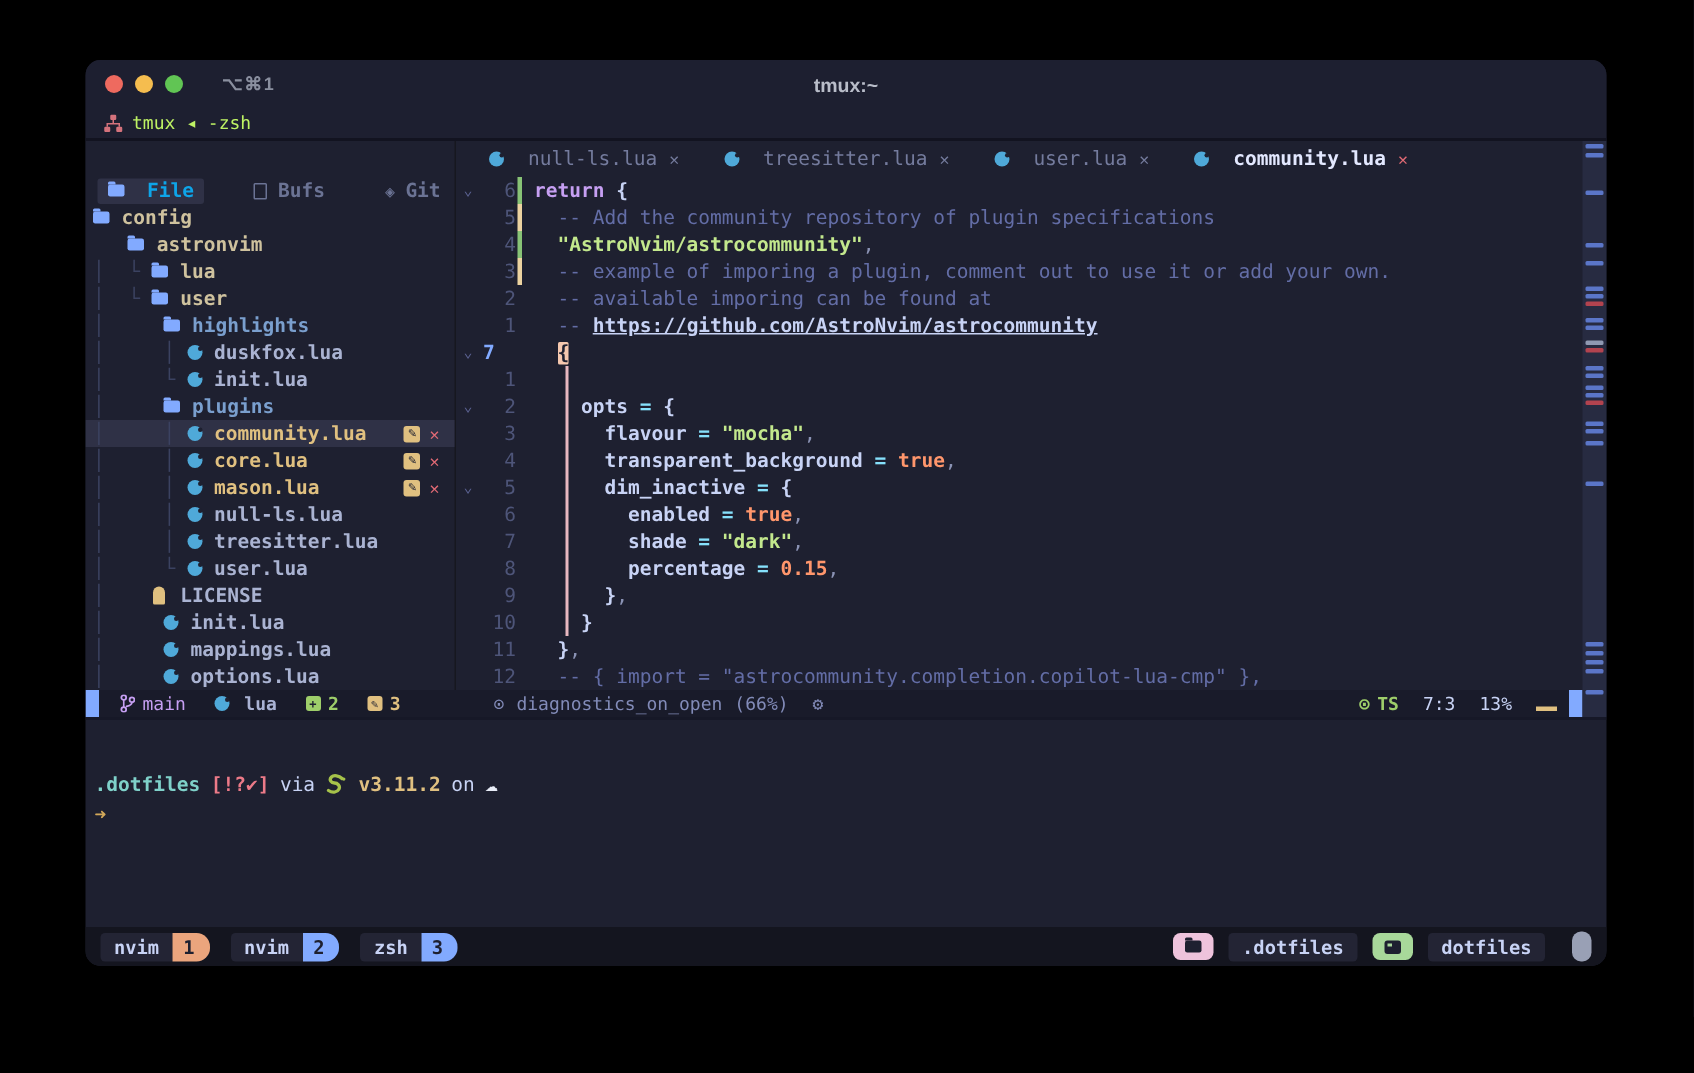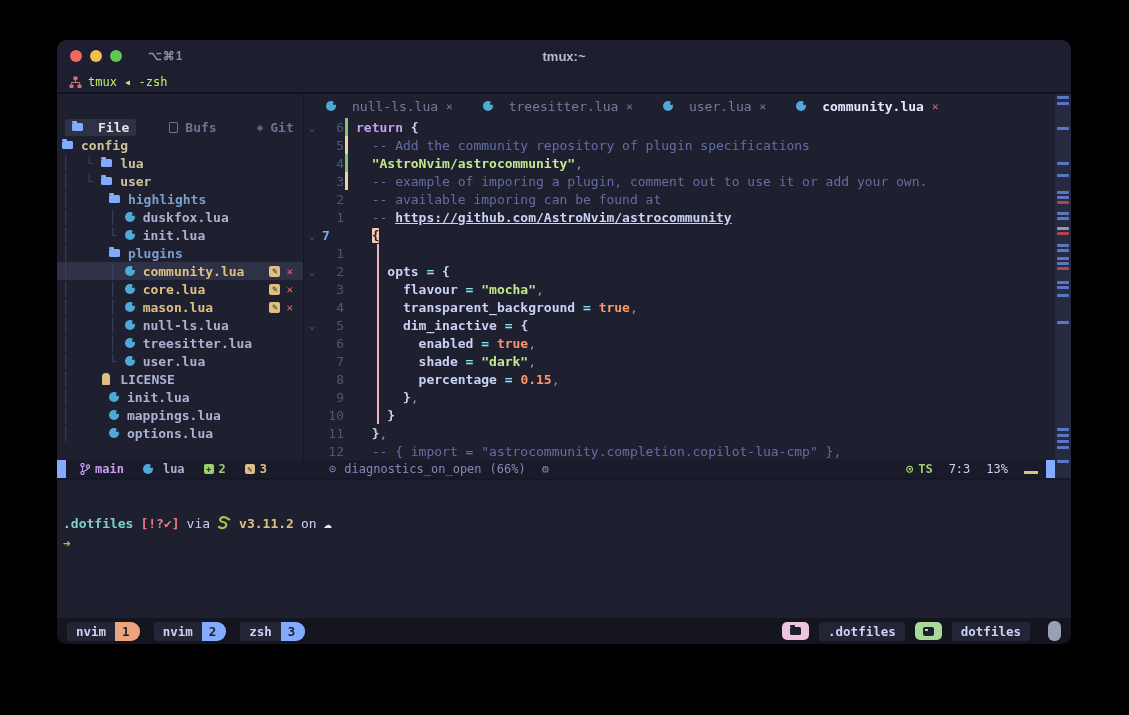--- a/index.html
+++ b/index.html
@@ -35,21 +35,21 @@
   .minimap{position:absolute;top:0;right:0;bottom:0;width:16px;background:#272b41;z-index:5}
   .mm{position:absolute;left:2px;right:2px;height:3px;border-radius:1px}
   .mm.b{background:#5b76c8}.mm.r{background:#b2434f}.mm.gr{background:#9099b2}
   
   .trow{height:18px;display:flex;align-items:center;font-size:13px;font-weight:bold;padding-left:5px;white-space:pre}
   .trow .pfx{color:var(--guide);font-weight:normal}
   .trow.selected{background:var(--sel)}
   .t-cream{color:var(--cream)}.t-steel{color:var(--steel)}.t-file{color:var(--file)}.t-mod{color:var(--yellow)}
   .treetabs{height:18px;display:flex;align-items:center;gap:26px;padding-left:8px;font-size:13px;margin-bottom:0}
   .ttab{display:flex;align-items:center;gap:7px;color:var(--gray);font-weight:bold;padding:1px 7px;border-radius:2px}
-  .ttab.active{color:#e5e5e5;background:var(--sel)}
+  .ttab.active{color:#0ea5e9;background:var(--sel)}
   .badges{margin-left:auto;display:flex;align-items:center;gap:6px;padding-right:10px}
   .badge-edit{width:11px;height:11px;border-radius:2px;background:var(--yellow);color:#1e2030;
     font-size:9px;display:flex;align-items:center;justify-content:center;font-weight:bold}
   .badge-x{color:#e26a75;font-size:11px;font-weight:bold}
   
   .i-folder{width:11px;height:8px;background:var(--blue);border-radius:1.5px;position:relative;
     display:inline-block;margin-right:8px;flex:none}
   .i-folder::before{content:"";position:absolute;top:-2px;left:0;width:5px;height:2px;background:inherit;
     border-radius:1px 1px 0 0}
   .i-lua{width:10px;height:10px;border-radius:50%;background:var(--luaicon);position:relative;
@@ -78,21 +78,21 @@
   .str{color:var(--green)} .op{color:var(--cyan)} .bool{color:var(--orange)}
   .num{color:var(--orange)} .pn{color:#8b93b5;font-weight:normal} .fg{color:var(--fg)}
   .url{color:var(--fg);text-decoration:underline}
   .cursorblk{background:#f5c8af;color:#1e2030;border-radius:1px}
   .scope-guide{position:absolute;width:2px;background:#e8b8c0;z-index:2}
   
   .statusline{position:absolute;left:0;right:16px;bottom:0;height:18px;background:var(--bg2);
     display:flex;align-items:center;font-size:12px;color:var(--file)}
   .modeblk{width:9px;align-self:stretch;background:var(--blue);flex:none}
   .sl-left{display:flex;align-items:center;gap:9px;margin-left:14px}
-  .sl-branch{color:var(--purple);font-weight:bold;display:flex;align-items:center;gap:5px}
+  .sl-branch{color:var(--purple);font-weight:normal;display:flex;align-items:center;gap:5px}
   .sl-ft{display:flex;align-items:center;gap:2px;margin-left:10px;color:#aab3d4;font-weight:bold}
   .sl-diff{display:flex;align-items:center;gap:5px;margin-left:10px;font-weight:bold}
   .dicon{width:10px;height:10px;border-radius:2px;font-size:8px;display:flex;align-items:center;
     justify-content:center;color:#1e2030;font-weight:bold}
   .d-add .dicon{background:var(--sgreen)} .d-add{color:var(--sgreen)}
   .d-chg .dicon{background:var(--yellow)} .d-chg{color:var(--yellow)}
   .sl-mid{display:flex;align-items:center;gap:8px;margin-left:62px;color:#828bb8}
   .sl-right{margin-left:auto;display:flex;align-items:center;gap:16px;margin-right:8px}
   .sl-ts{color:var(--sgreen);font-weight:bold;display:flex;gap:5px;align-items:center}
   .sl-pos{color:var(--fg)} .sl-pct{color:var(--fg)}
@@ -162,20 +162,21 @@
               <span class="i-file"></span>
               <span>Bufs</span>
             </span>
             <span class="ttab">
               <span class="i-diamond">◈</span>
               <span>Git</span>
             </span>
           </div>
         <div>
             <div class="trow t-cream"><span class="pfx"></span><span class="i-folder"></span><span>config</span></div>
+            <div class="trow t-cream"><span class="pfx">   </span><span class="i-folder"></span><span>astronvim</span></div>
             <div class="trow t-cream"><span class="pfx">│  └ </span><span class="i-folder"></span><span>lua</span></div>
             <div class="trow t-cream"><span class="pfx">│  └ </span><span class="i-folder"></span><span>user</span></div>
             <div class="trow t-steel"><span class="pfx">│     </span><span class="i-folder"></span><span>highlights</span></div>
             <div class="trow t-file"><span class="pfx">│     │ </span><span class="i-lua"></span><span>duskfox.lua</span></div>
             <div class="trow t-file"><span class="pfx">│     └ </span><span class="i-lua"></span><span>init.lua</span></div>
             <div class="trow t-steel"><span class="pfx">│     </span><span class="i-folder"></span><span>plugins</span></div>
             <div class="trow t-mod selected"><span class="pfx">│     │ </span><span class="i-lua"></span><span>community.lua</span><span class="badges"><span class="badge-edit">✎</span><span class="badge-x">✕</span></span></div>
             <div class="trow t-mod"><span class="pfx">│     │ </span><span class="i-lua"></span><span>core.lua</span><span class="badges"><span class="badge-edit">✎</span><span class="badge-x">✕</span></span></div>
             <div class="trow t-mod"><span class="pfx">│     │ </span><span class="i-lua"></span><span>mason.lua</span><span class="badges"><span class="badge-edit">✎</span><span class="badge-x">✕</span></span></div>
             <div class="trow t-file"><span class="pfx">│     │ </span><span class="i-lua"></span><span>null-ls.lua</span></div>

